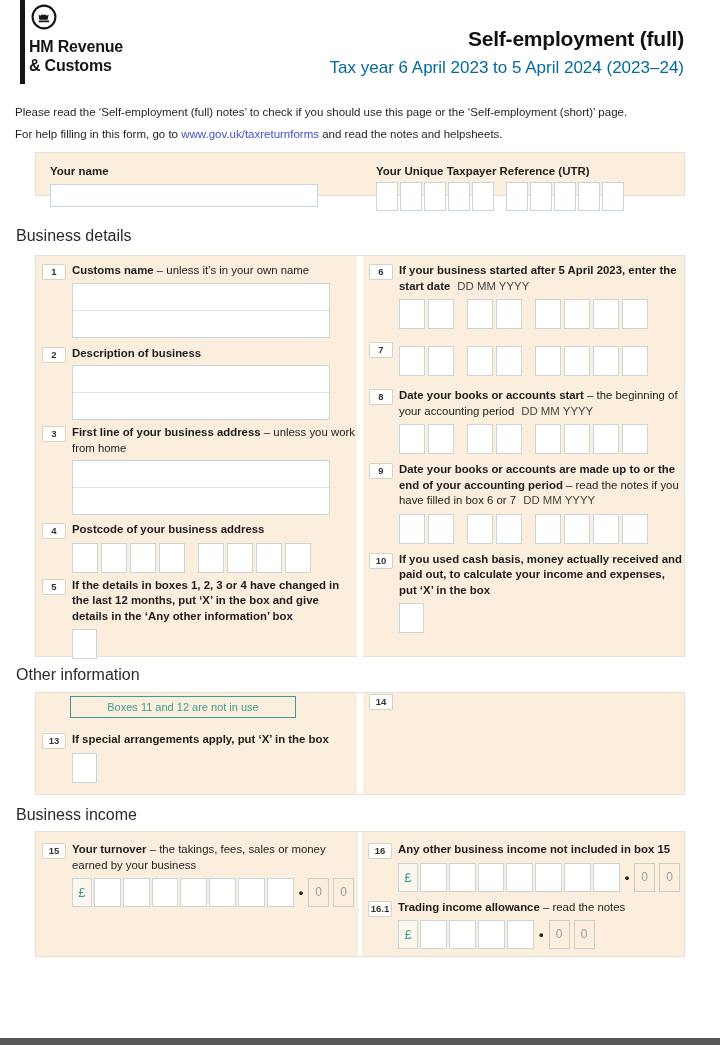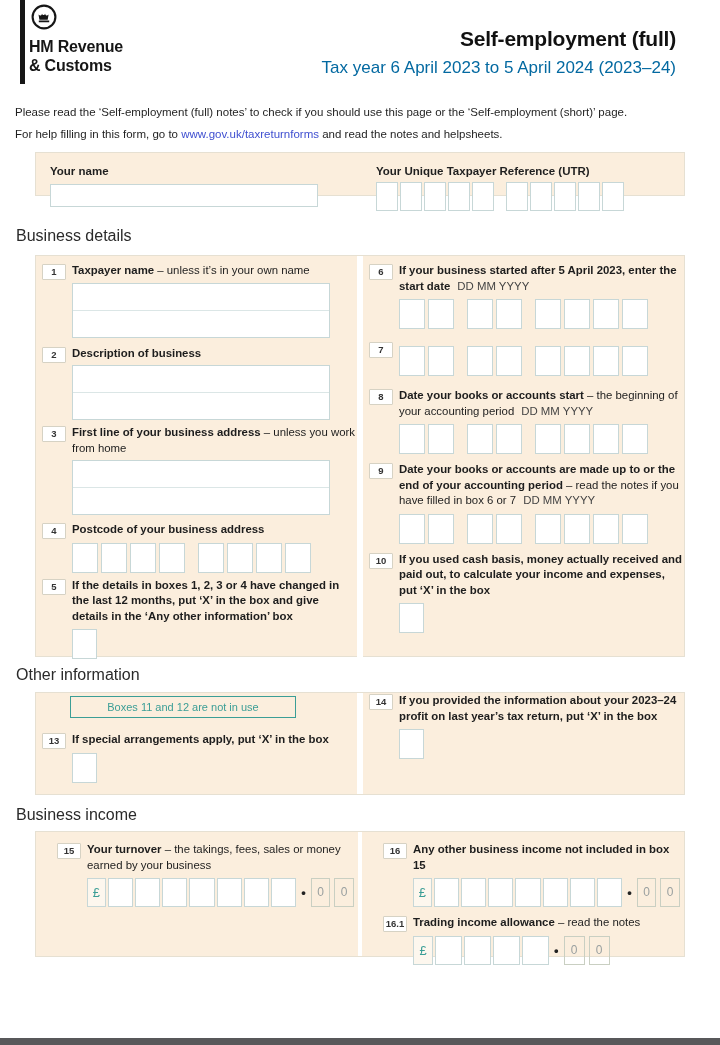--- a/index.html
+++ b/index.html
@@ -8,21 +8,21 @@
     font-family:"Liberation Sans", sans-serif;color:#1f1f1f;
     position:relative;overflow:hidden;
   }
   .page{position:relative;width:720px;height:1045px;}
 
   
   .logo-bar{position:absolute;left:20px;top:0;width:5px;height:84px;background:#161616;}
   .crown{position:absolute;left:29px;top:3px;}
   .org-name{position:absolute;left:29px;top:37px;font-size:16px;font-weight:600;
     line-height:19px;color:#161616;letter-spacing:-0.2px;}
-  .head-right{position:absolute;right:44px;top:27px;text-align:right;}
+  .head-right{position:absolute;right:36px;top:27px;text-align:right;}
   .form-title{font-size:21px;font-weight:700;color:#111;letter-spacing:-0.2px;}
   .form-subtitle{font-size:17px;color:#0369a1;margin-top:7px;}
 
   
   .intro{position:absolute;left:15px;top:106px;width:690px;font-size:11.5px;color:#1f1f1f;}
   .intro p{margin:0 0 9px 0;line-height:13px;}
   .intro a{color:#3f4fd0;text-decoration:none;}
 
   
   .panel{position:absolute;left:35px;width:650px;background:#fbeedd;
@@ -76,21 +76,21 @@
   .mb7{margin-bottom:7px;} .mb5{margin-bottom:5px;}
 
   
   #other{top:692px;height:103px;}
   #other .col{}
   .notice{margin:3px 0 14px 34px;width:224px;height:20px;border:1px solid #3b9e96;
     color:#3b9e96;font-size:11px;text-align:center;line-height:20px;background:transparent;}
 
   
   #bincome{top:831px;height:126px;}
-  #bincome .col{padding-top:10px;padding-left:15px;}
+  #bincome .col{padding-top:10px;}
 
   
   .ind{margin-left:0px;}
 
   
   .footer{position:absolute;left:18px;right:22px;top:1020px;display:flex;
     font-family:"Liberation Mono", monospace;font-size:13px;letter-spacing:1.5px;color:#1a1a1a;}
   .footer .fl{flex:1;text-align:left;}
   .footer .fc{flex:1;text-align:center;}
   .footer .fr{flex:1;text-align:right;}
@@ -143,21 +143,21 @@
 
   <div class="section-h" style="top:227px;">Business details</div>
 
   <div class="panel" id="bdetails">
     <div class="split">
       <div class="col">
 
         <div class="item mb8">
           <div class="numbox">1</div>
           <div class="itembody">
-            <div class="lbl"><span class="b">Taxpayer name</span><span> – unless it’s in your own name</span></div>
+            <div class="lbl"><span class="b">Customs name</span><span> – unless it’s in your own name</span></div>
             <div class="input2 ind">
                 <div class="row"></div>
                 <div class="row"></div>
               </div>
           </div>
         </div>
 
         <div class="item mb5">
           <div class="numbox">2</div>
           <div class="itembody">
@@ -308,24 +308,20 @@
           <div class="itembody">
             <div class="lbl"><span class="b">If special arrangements apply, put ‘X’ in the box</span></div>
             <div class="checkbox"></div>
           </div>
         </div>
       </div>
       <div class="gap"></div>
       <div class="col">
         <div class="item">
           <div class="numbox">14</div>
-          <div class="itembody">
-            <div class="lbl"><span class="b">If you provided the information about your 2023–24 profit on last year’s tax return, put ‘X’ in the box</span></div>
-            <div class="checkbox"></div>
-          </div>
         </div>
       </div>
     </div>
   </div>
 
   <div class="section-h" style="top:806px;">Business income</div>
 
   <div class="panel" id="bincome">
     <div class="split" style="height:100%;">
       <div class="col">

